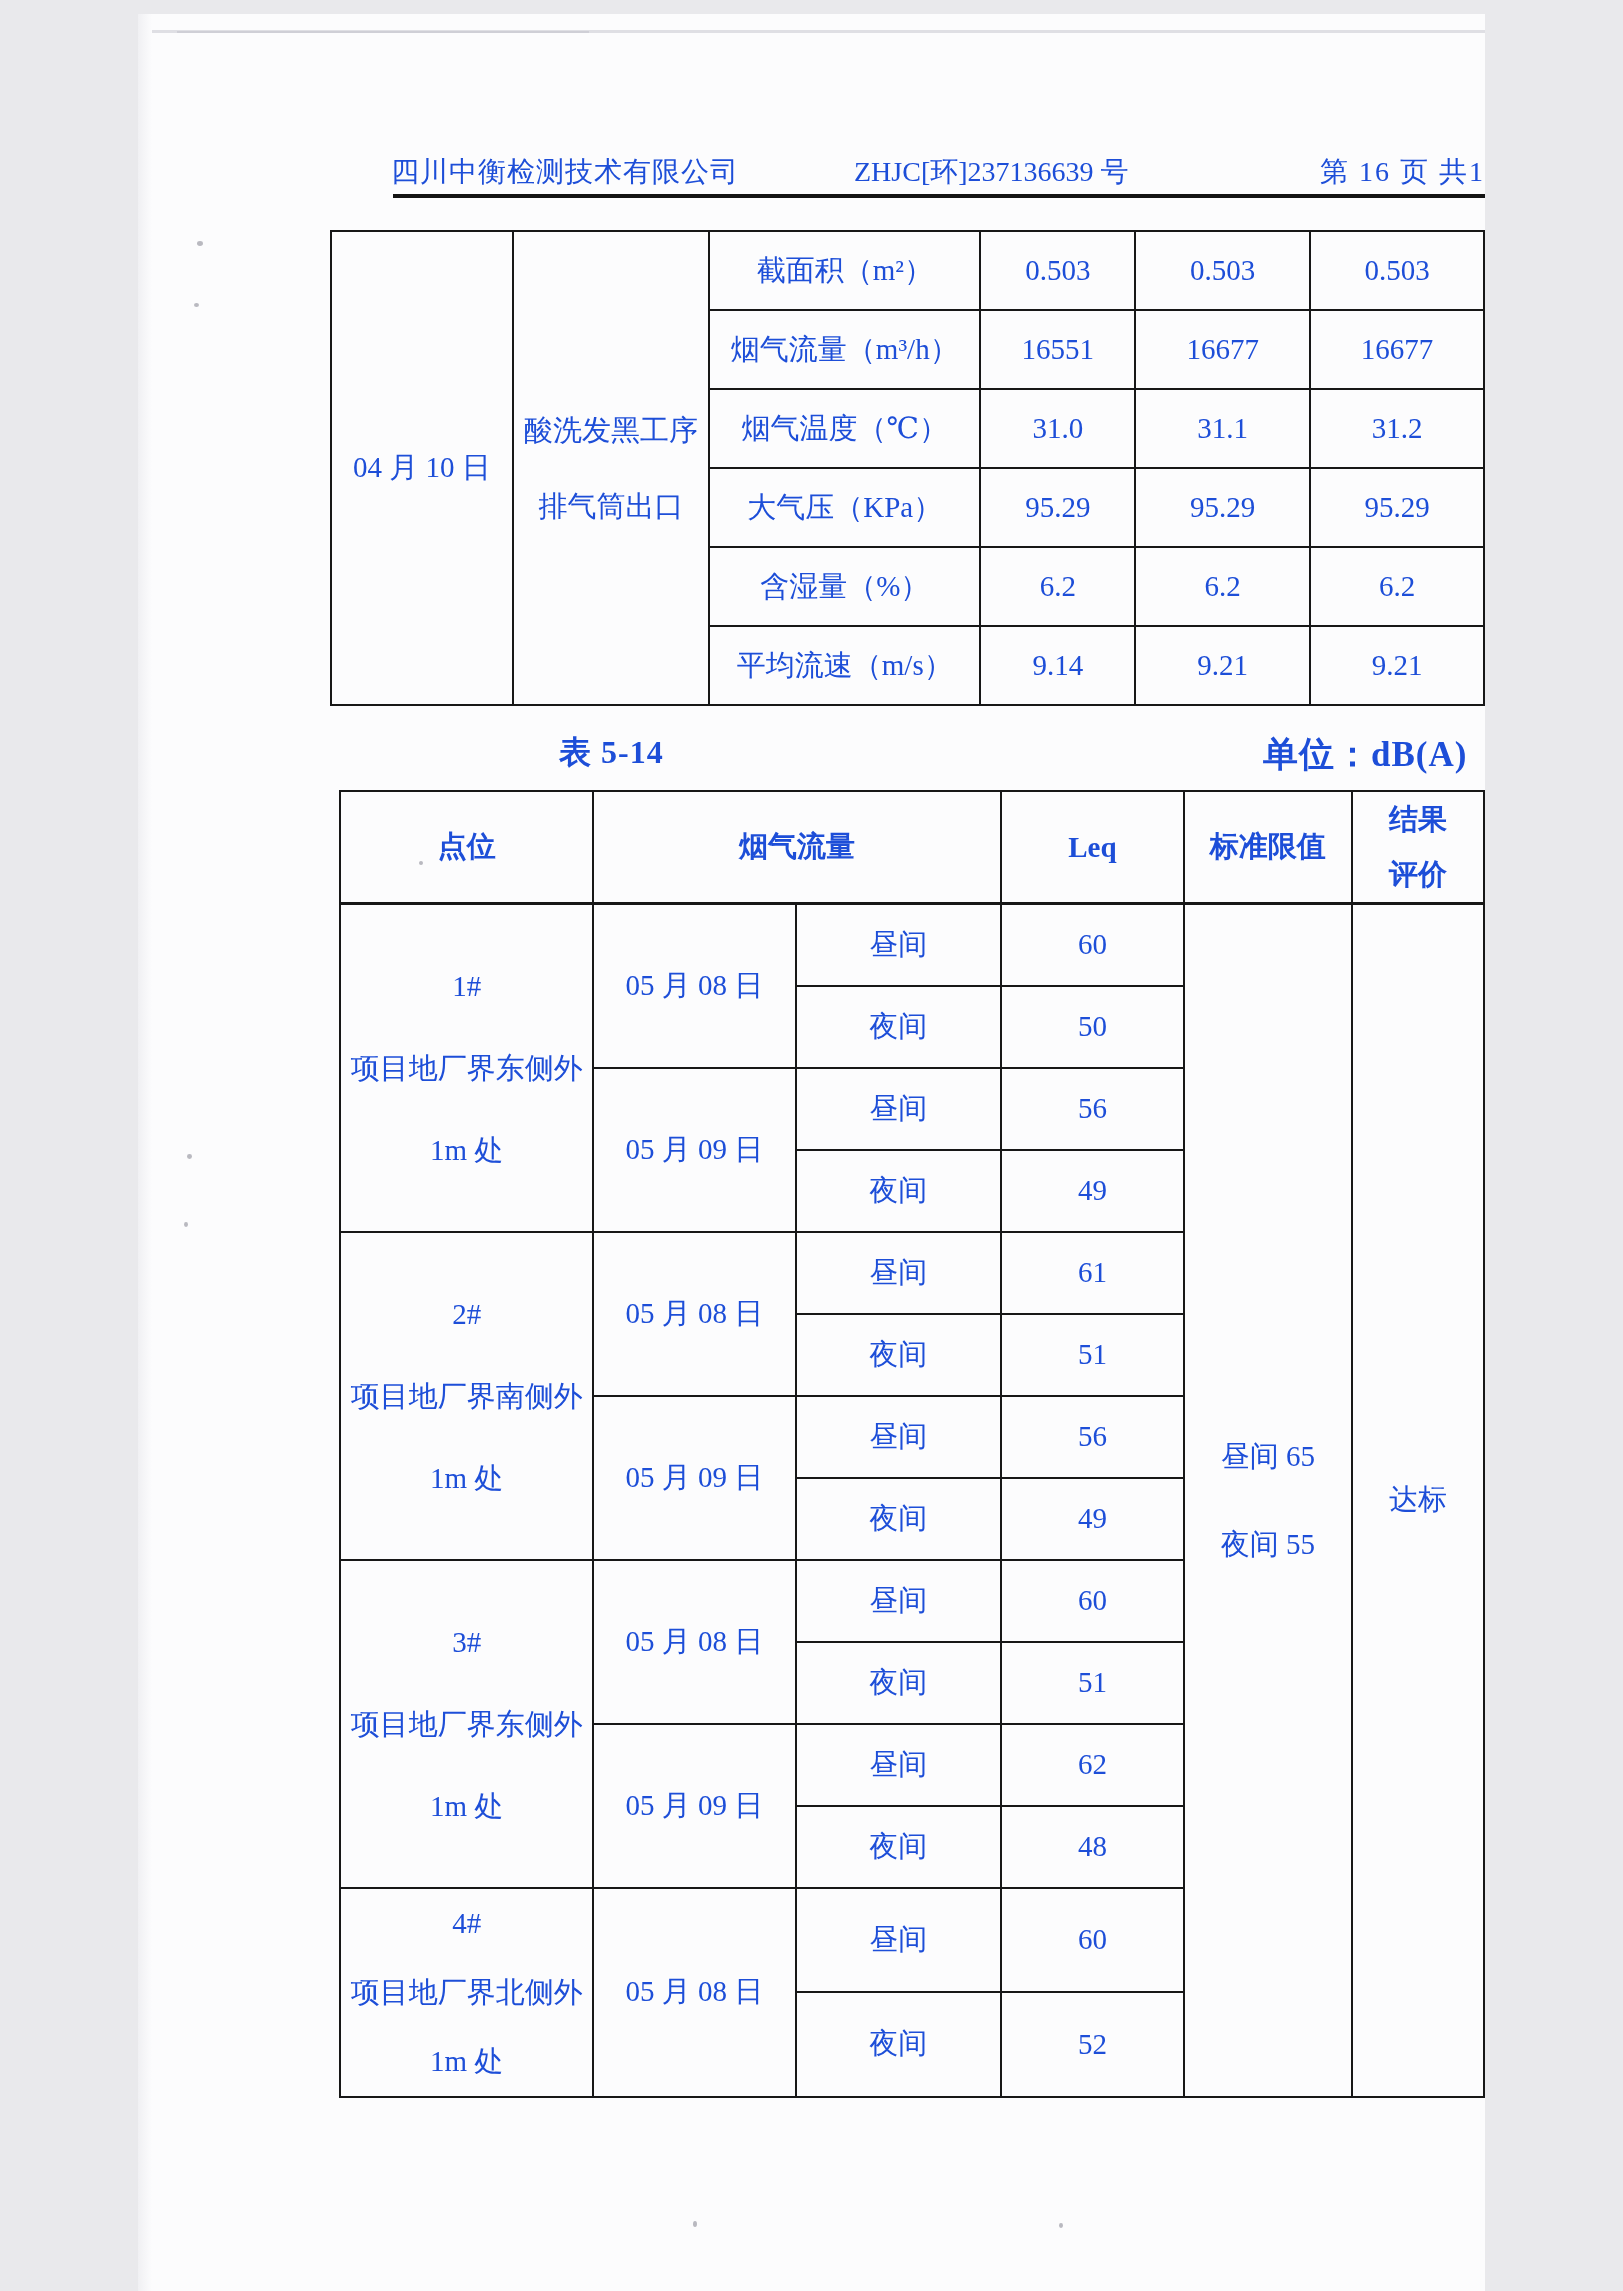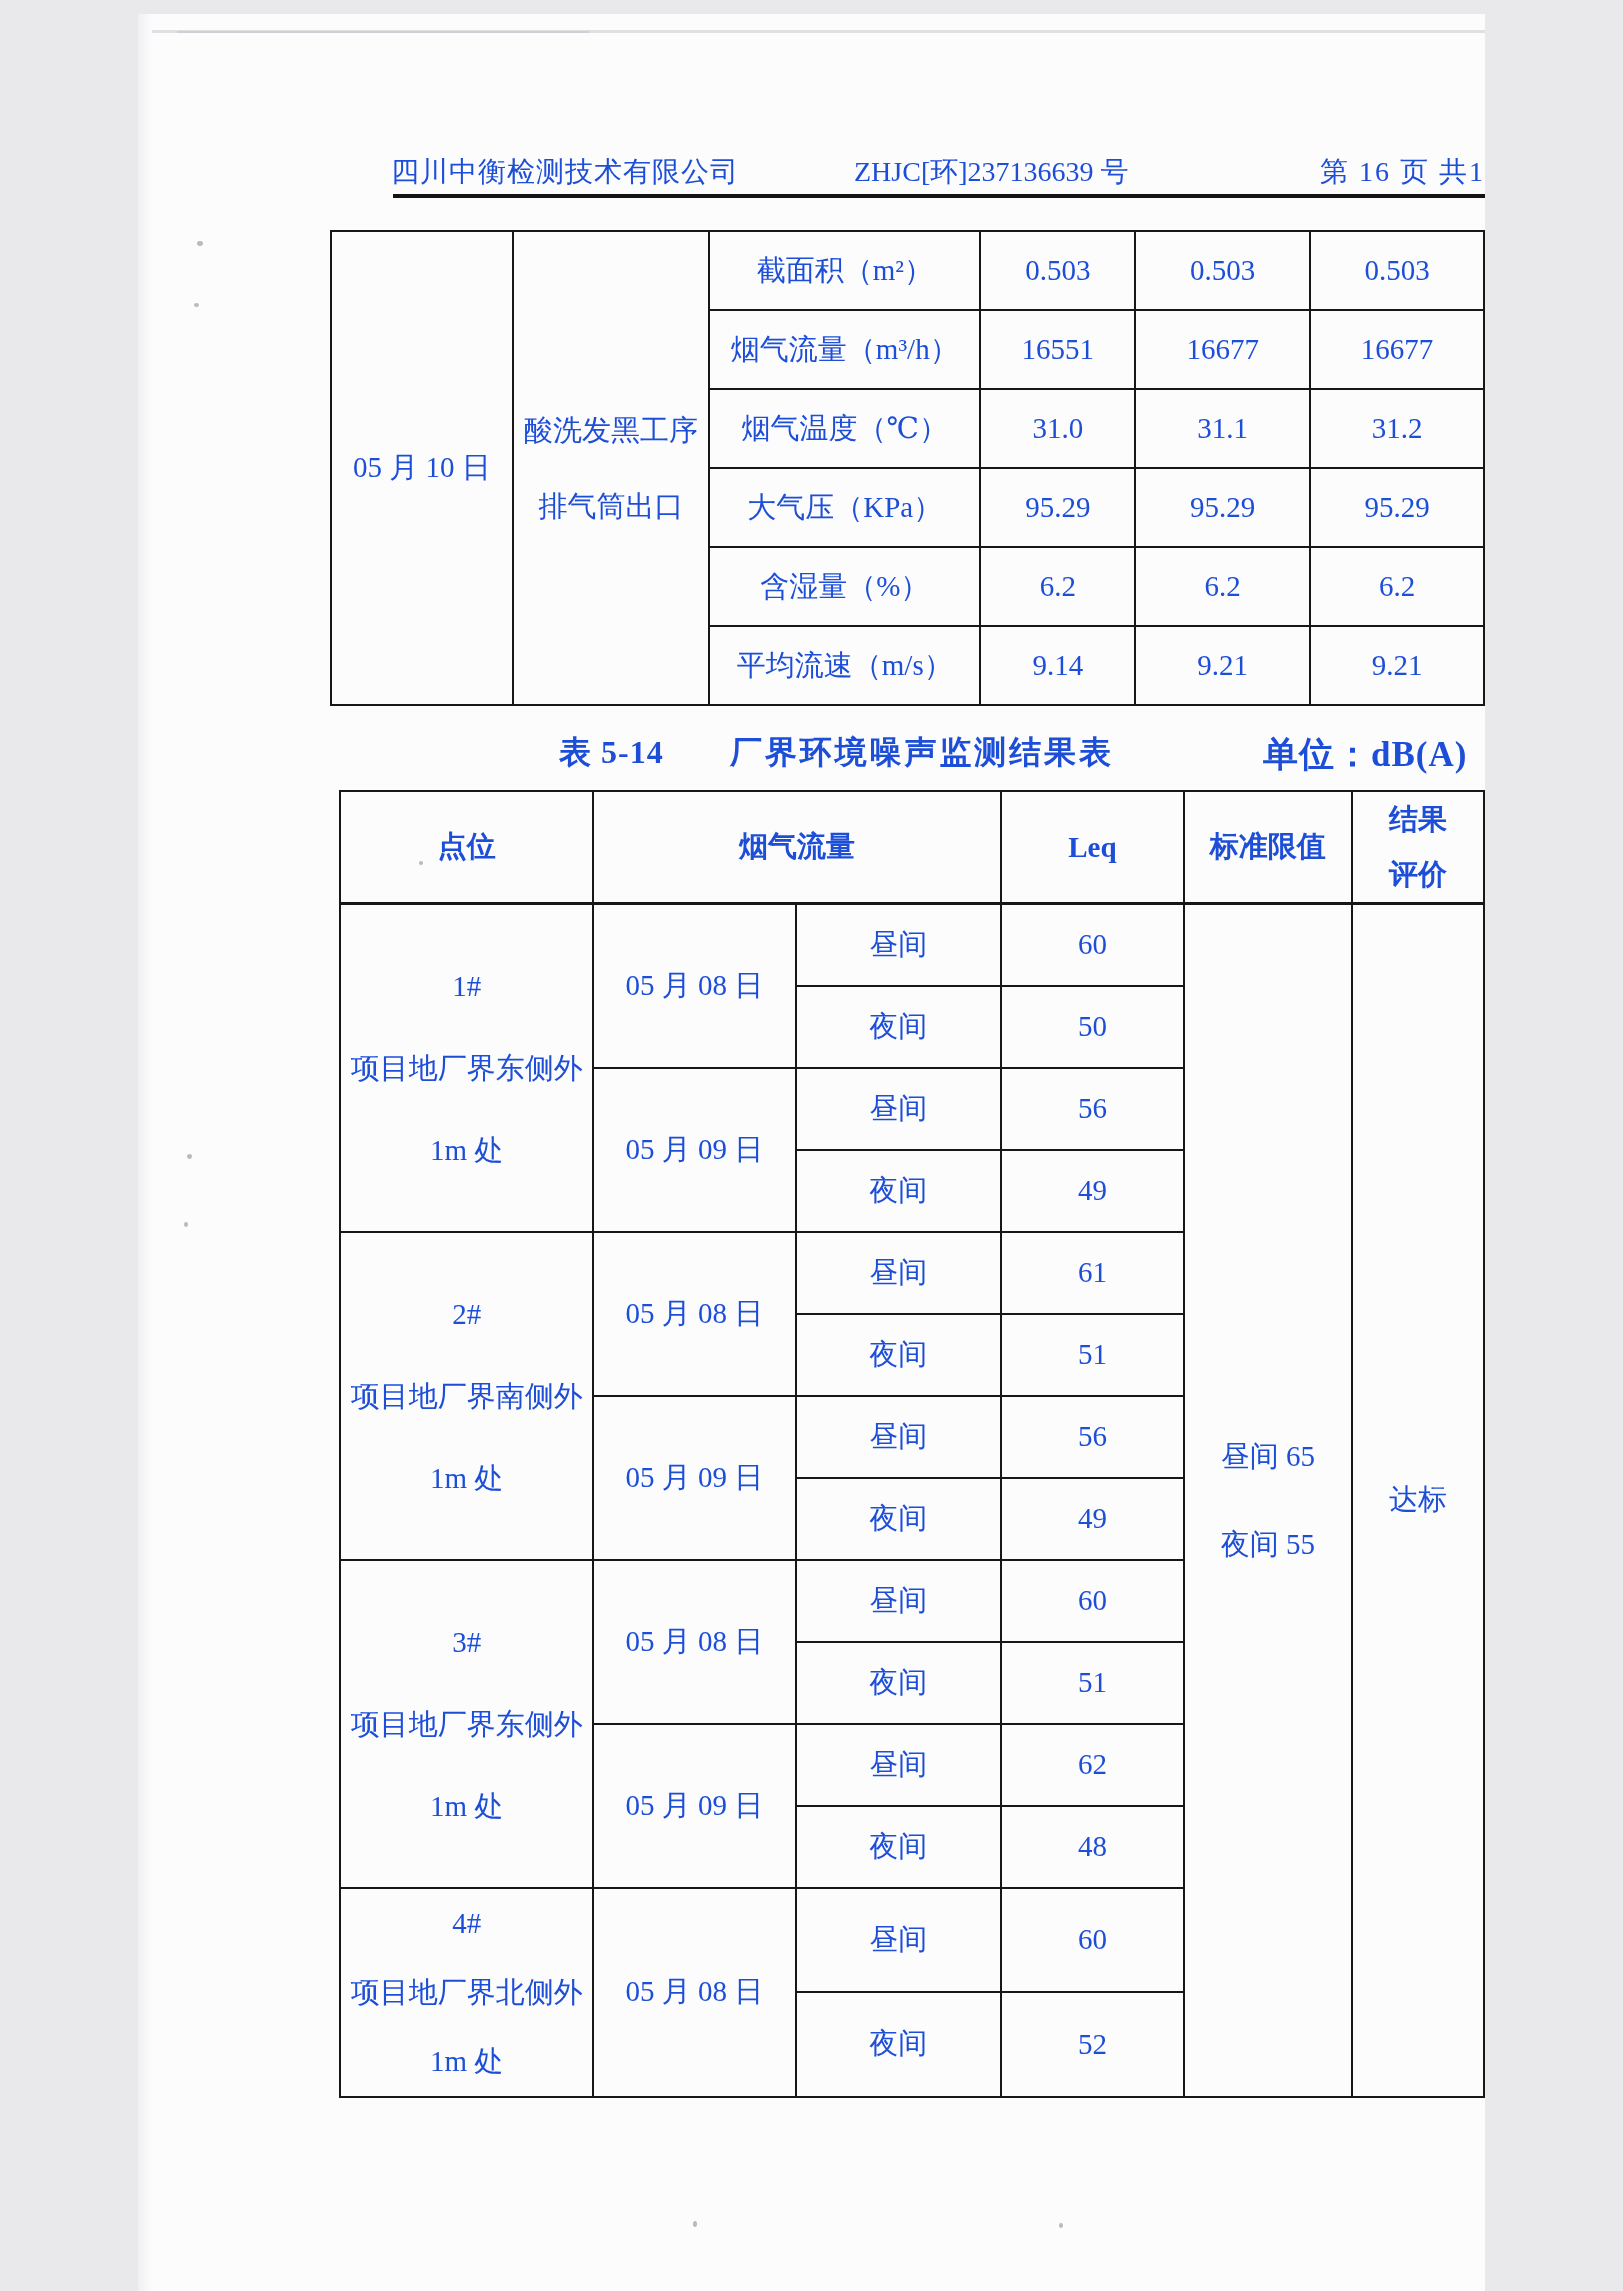--- a/index.html
+++ b/index.html
@@ -83,21 +83,21 @@
     <colgroup>
       <col style="width:200px">
         <col style="width:217px">
         <col style="width:290px">
       <col style="width:165px">
         <col style="width:187px">
         <col style="width:186px">
     </colgroup>
     <tbody>
         <tr>
-      <td rowspan="6">05 月 10 日</td>
+      <td rowspan="6">04 月 10 日</td>
       <td rowspan="6">
         <div class="lines2">
           <div>酸洗发黑工序</div>
           <div>排气筒出口</div>
         </div>
       </td>
       <td>截面积（m²）</td>
       <td>0.503</td>
       <td>0.503</td>
       <td>0.503</td>
@@ -129,21 +129,20 @@
     <tr>
       <td>平均流速（m/s）</td>
       <td>9.14</td>
       <td>9.21</td>
       <td>9.21</td>
     </tr>
   </tbody>
     </table>
 
   <div class="cap cap-label">表 5-14</div>
-  <div class="cap cap-title">厂界环境噪声监测结果表</div>
   <div class="cap cap-unit">单位：dB(A)</div>
 
   <table class="t2">
     <colgroup>
       <col style="width:274px">
         <col style="width:219px">
         <col style="width:222px">
       <col style="width:196px">
         <col style="width:181px">
         <col style="width:142px">

